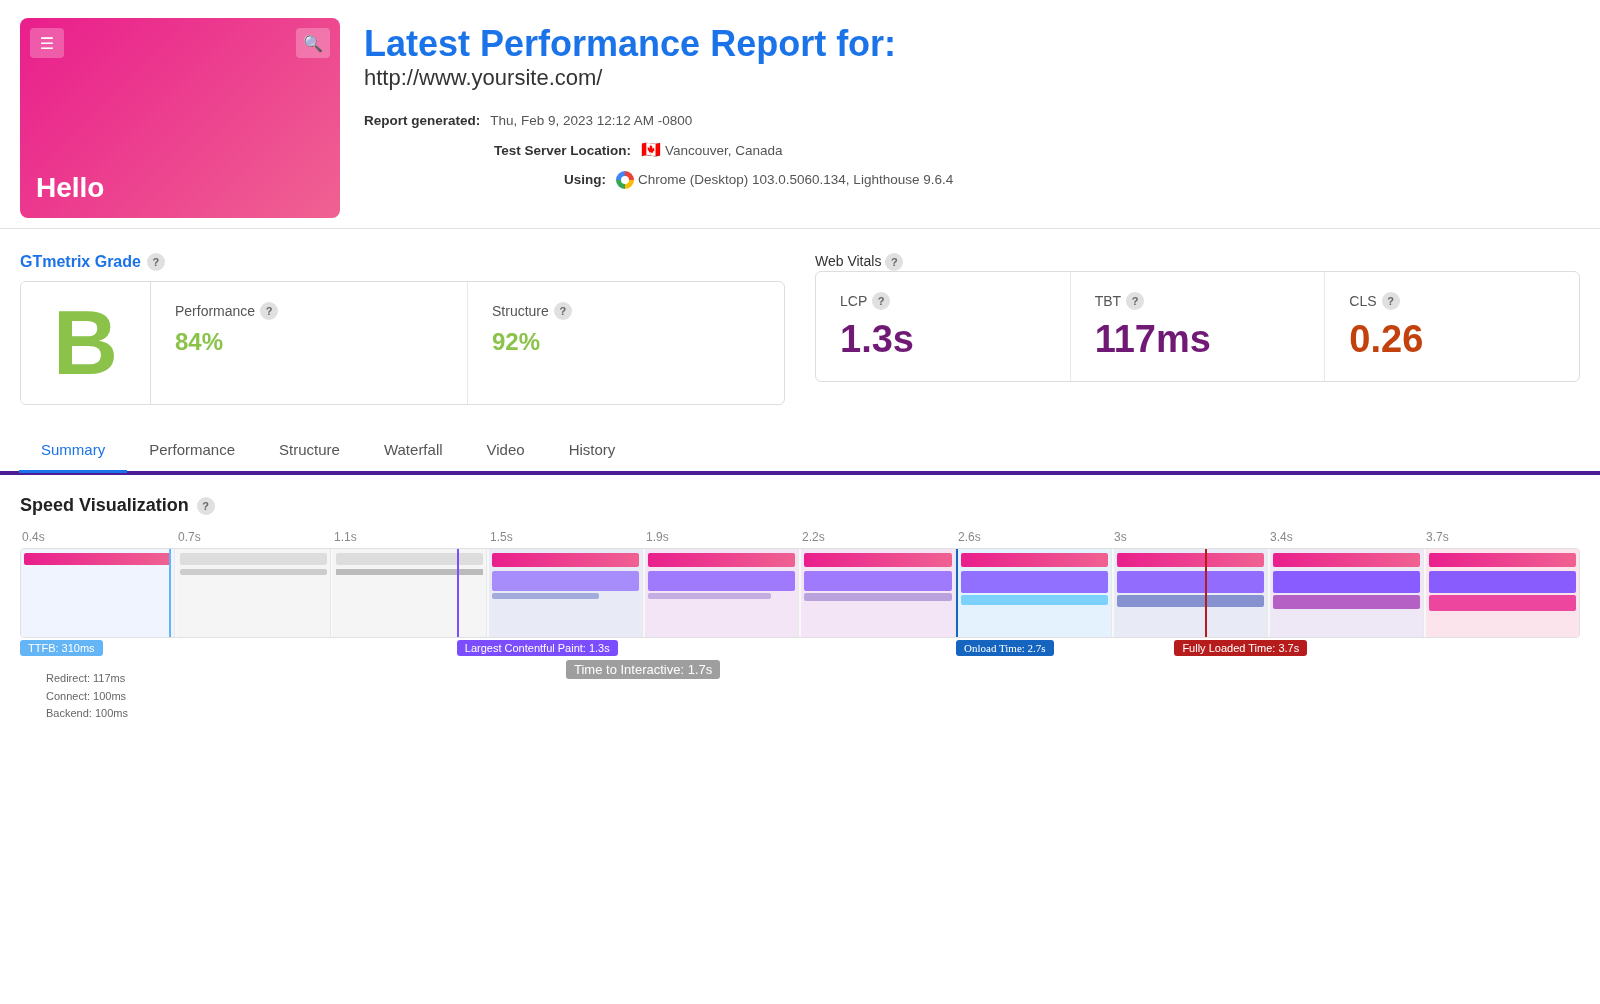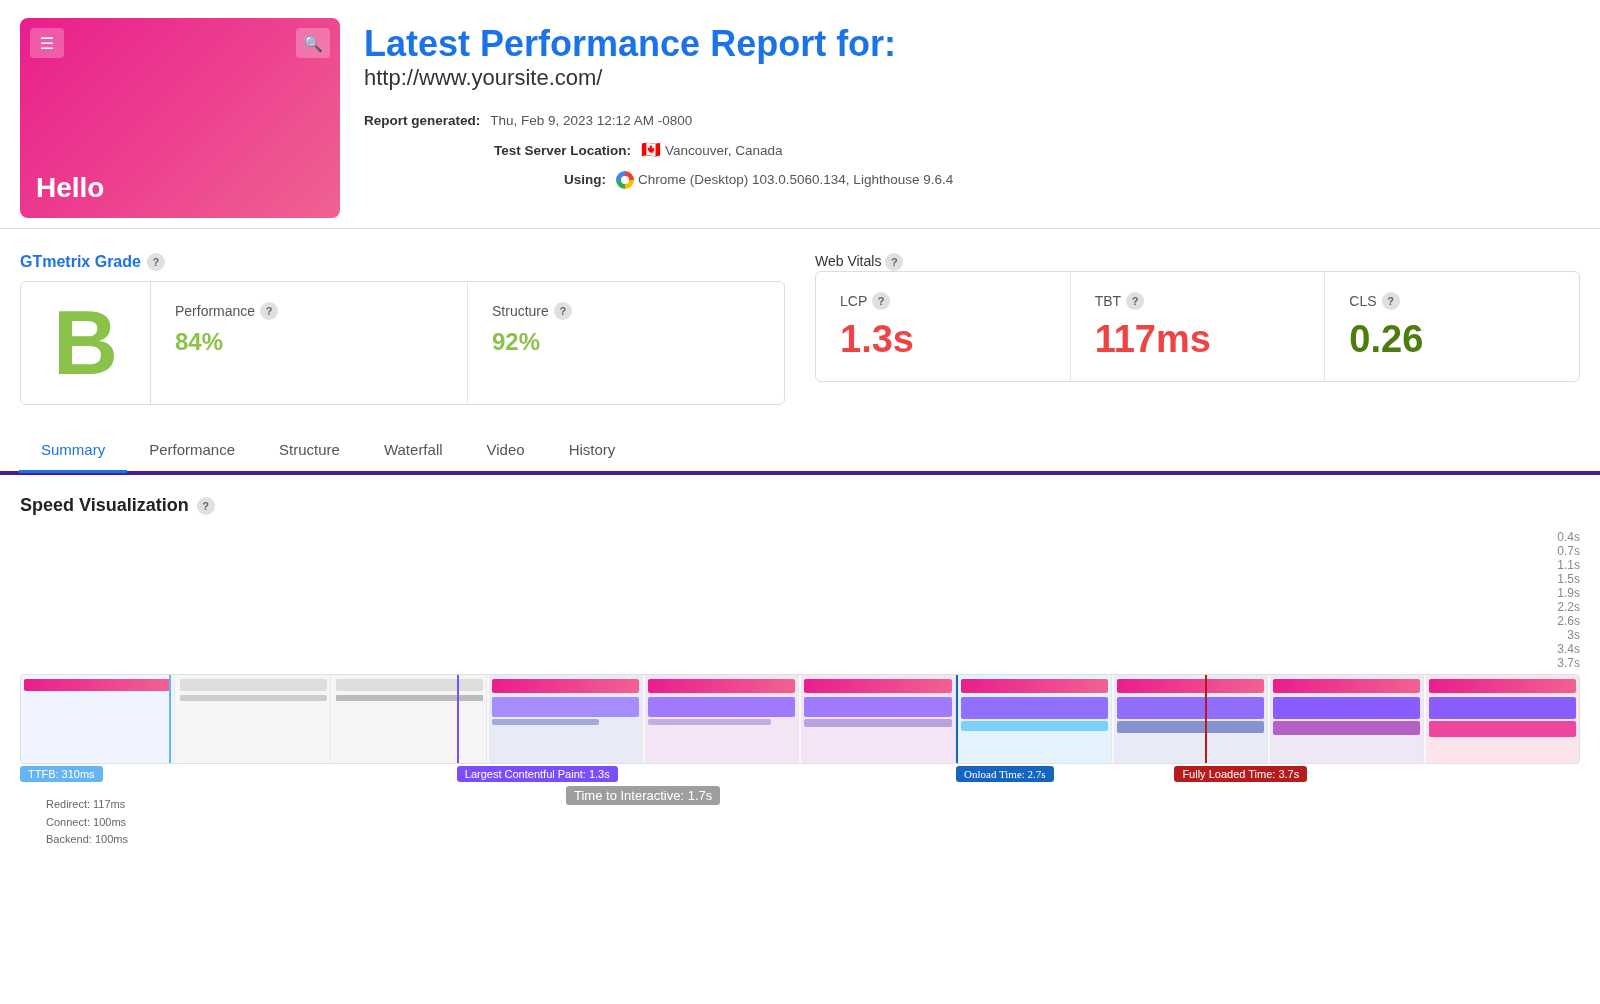--- a/index.html
+++ b/index.html
@@ -241,22 +241,22 @@
       display: flex;
       align-items: center;
       gap: 5px;
     }
 
     .vital-metric .metric-value {
       font-size: 38px;
       font-weight: 600;
     }
 
-    .value-green { color: #ef4444; }
-    .value-red { color: #4d7c0f; }
+    .value-green { color: #701a75; }
+    .value-red { color: #c2410c; }
 
     
     .tabs-bar {
       border-bottom: 4px solid #4c1d95;
       padding: 0 19px;
       display: flex;
       margin-top: 8px;
     }
 
     .tab-item {
@@ -288,21 +288,20 @@
       display: flex;
       align-items: center;
       gap: 8px;
     }
 
     .timeline-ruler {
       display: flex;
       align-items: flex-end;
       margin-bottom: 4px;
       padding-left: 0;
-      flex-direction: column;
     }
 
     .ruler-tick {
       flex: 1;
       text-align: left;
       font-size: 12px;
       color: #888;
       padding-left: 2px;
     }
 

